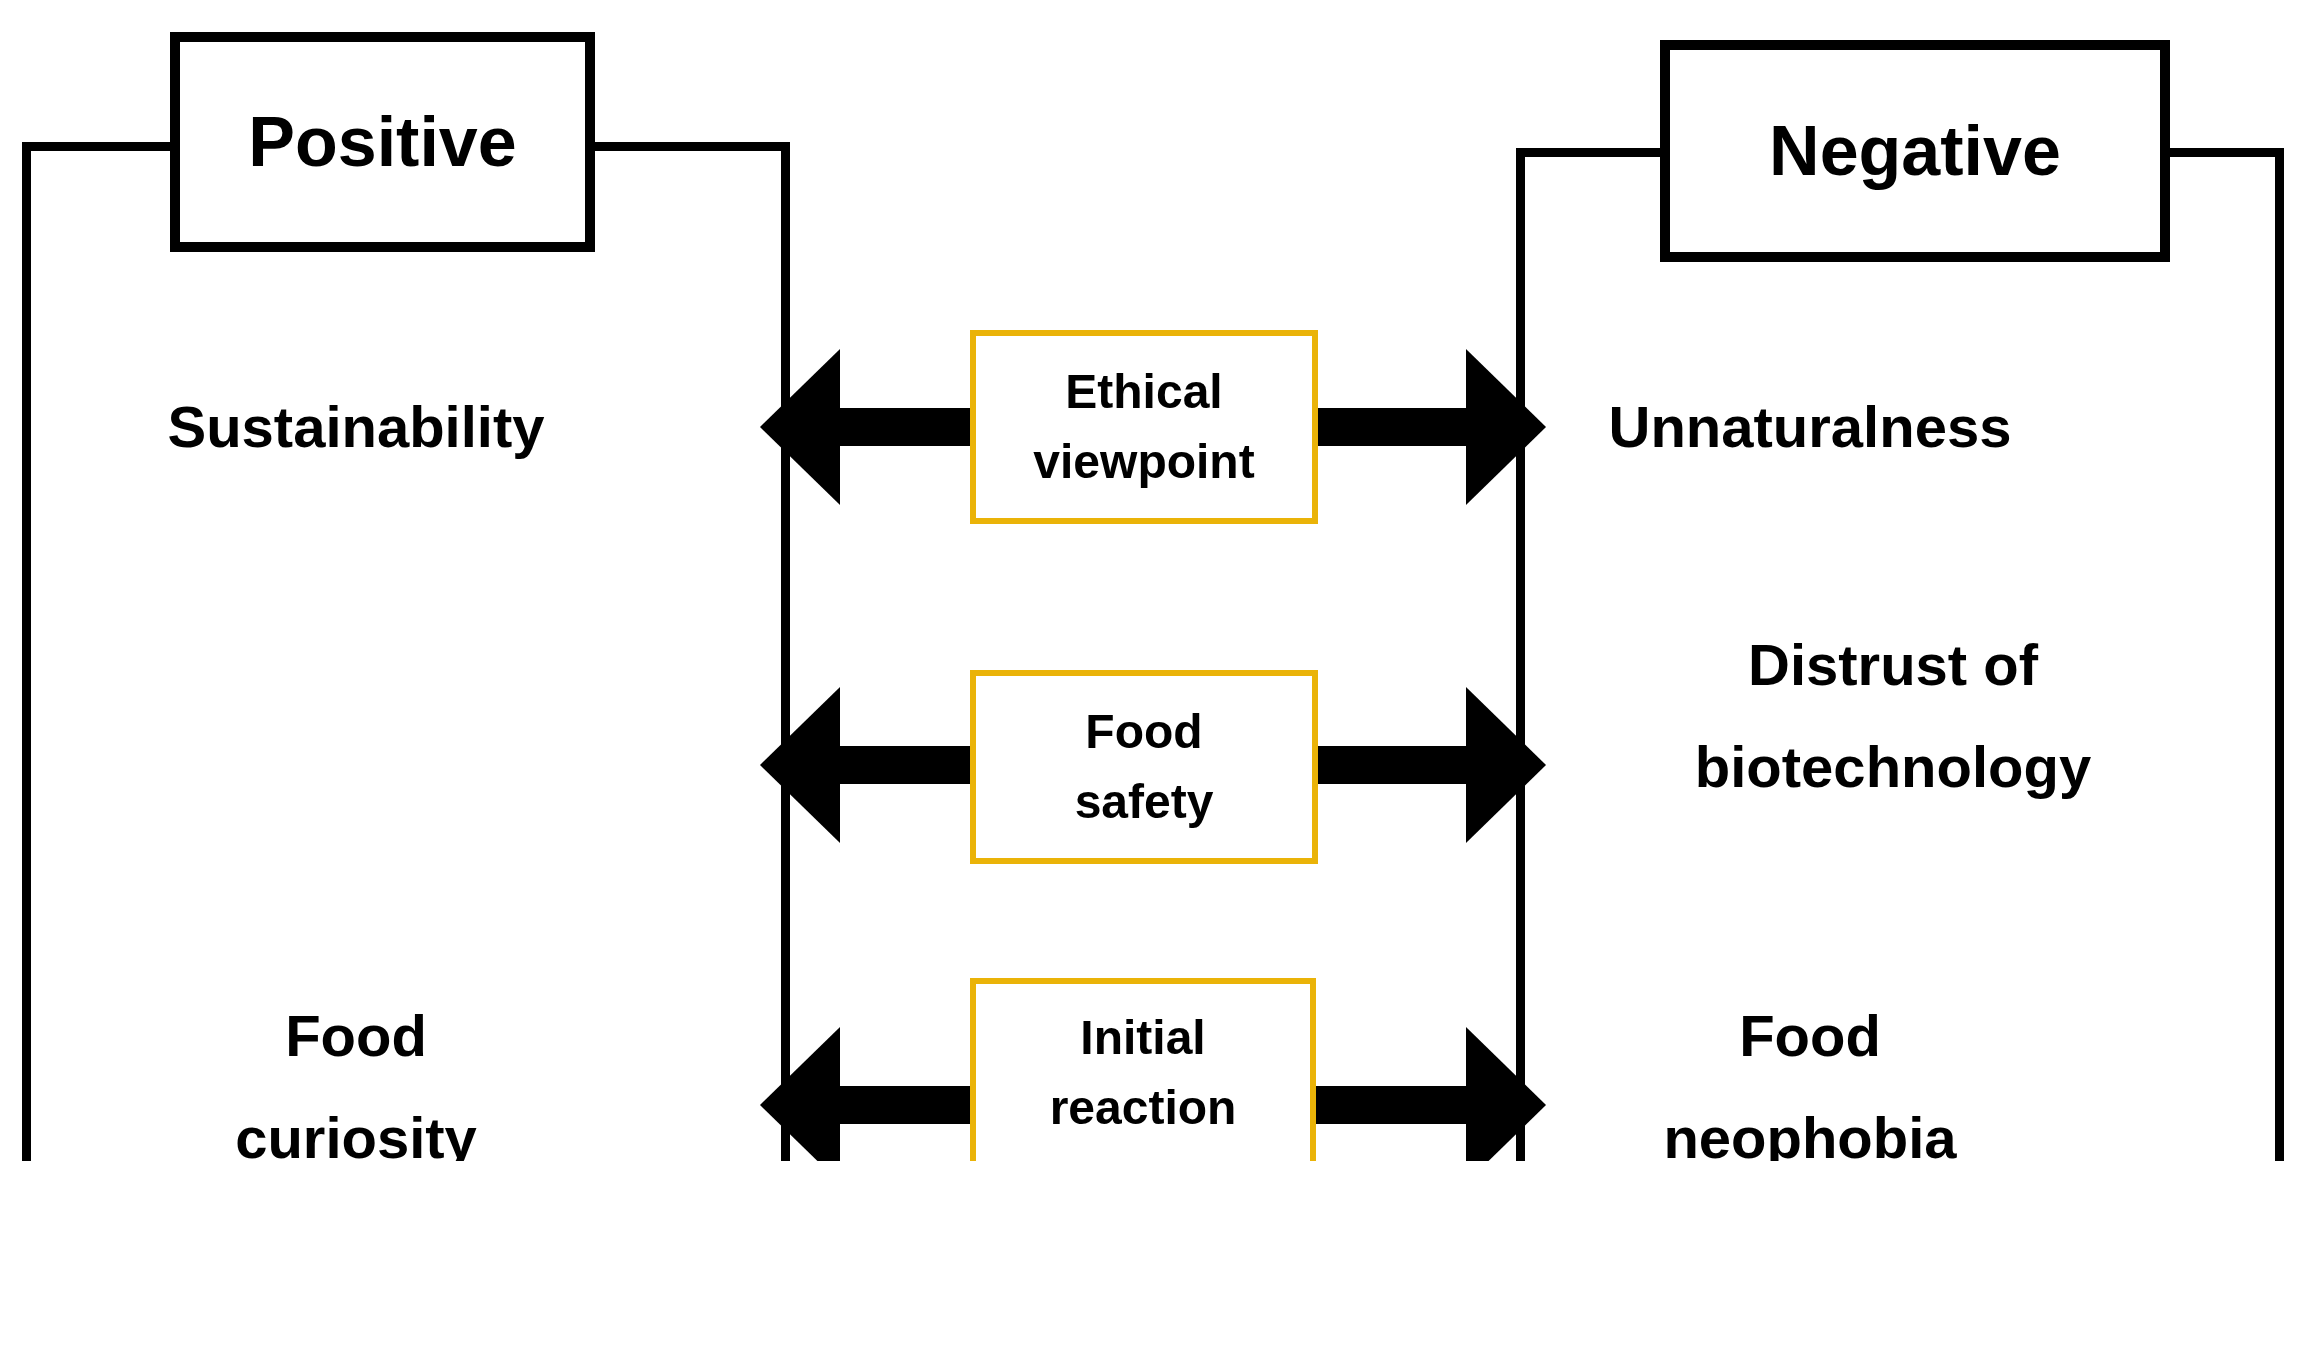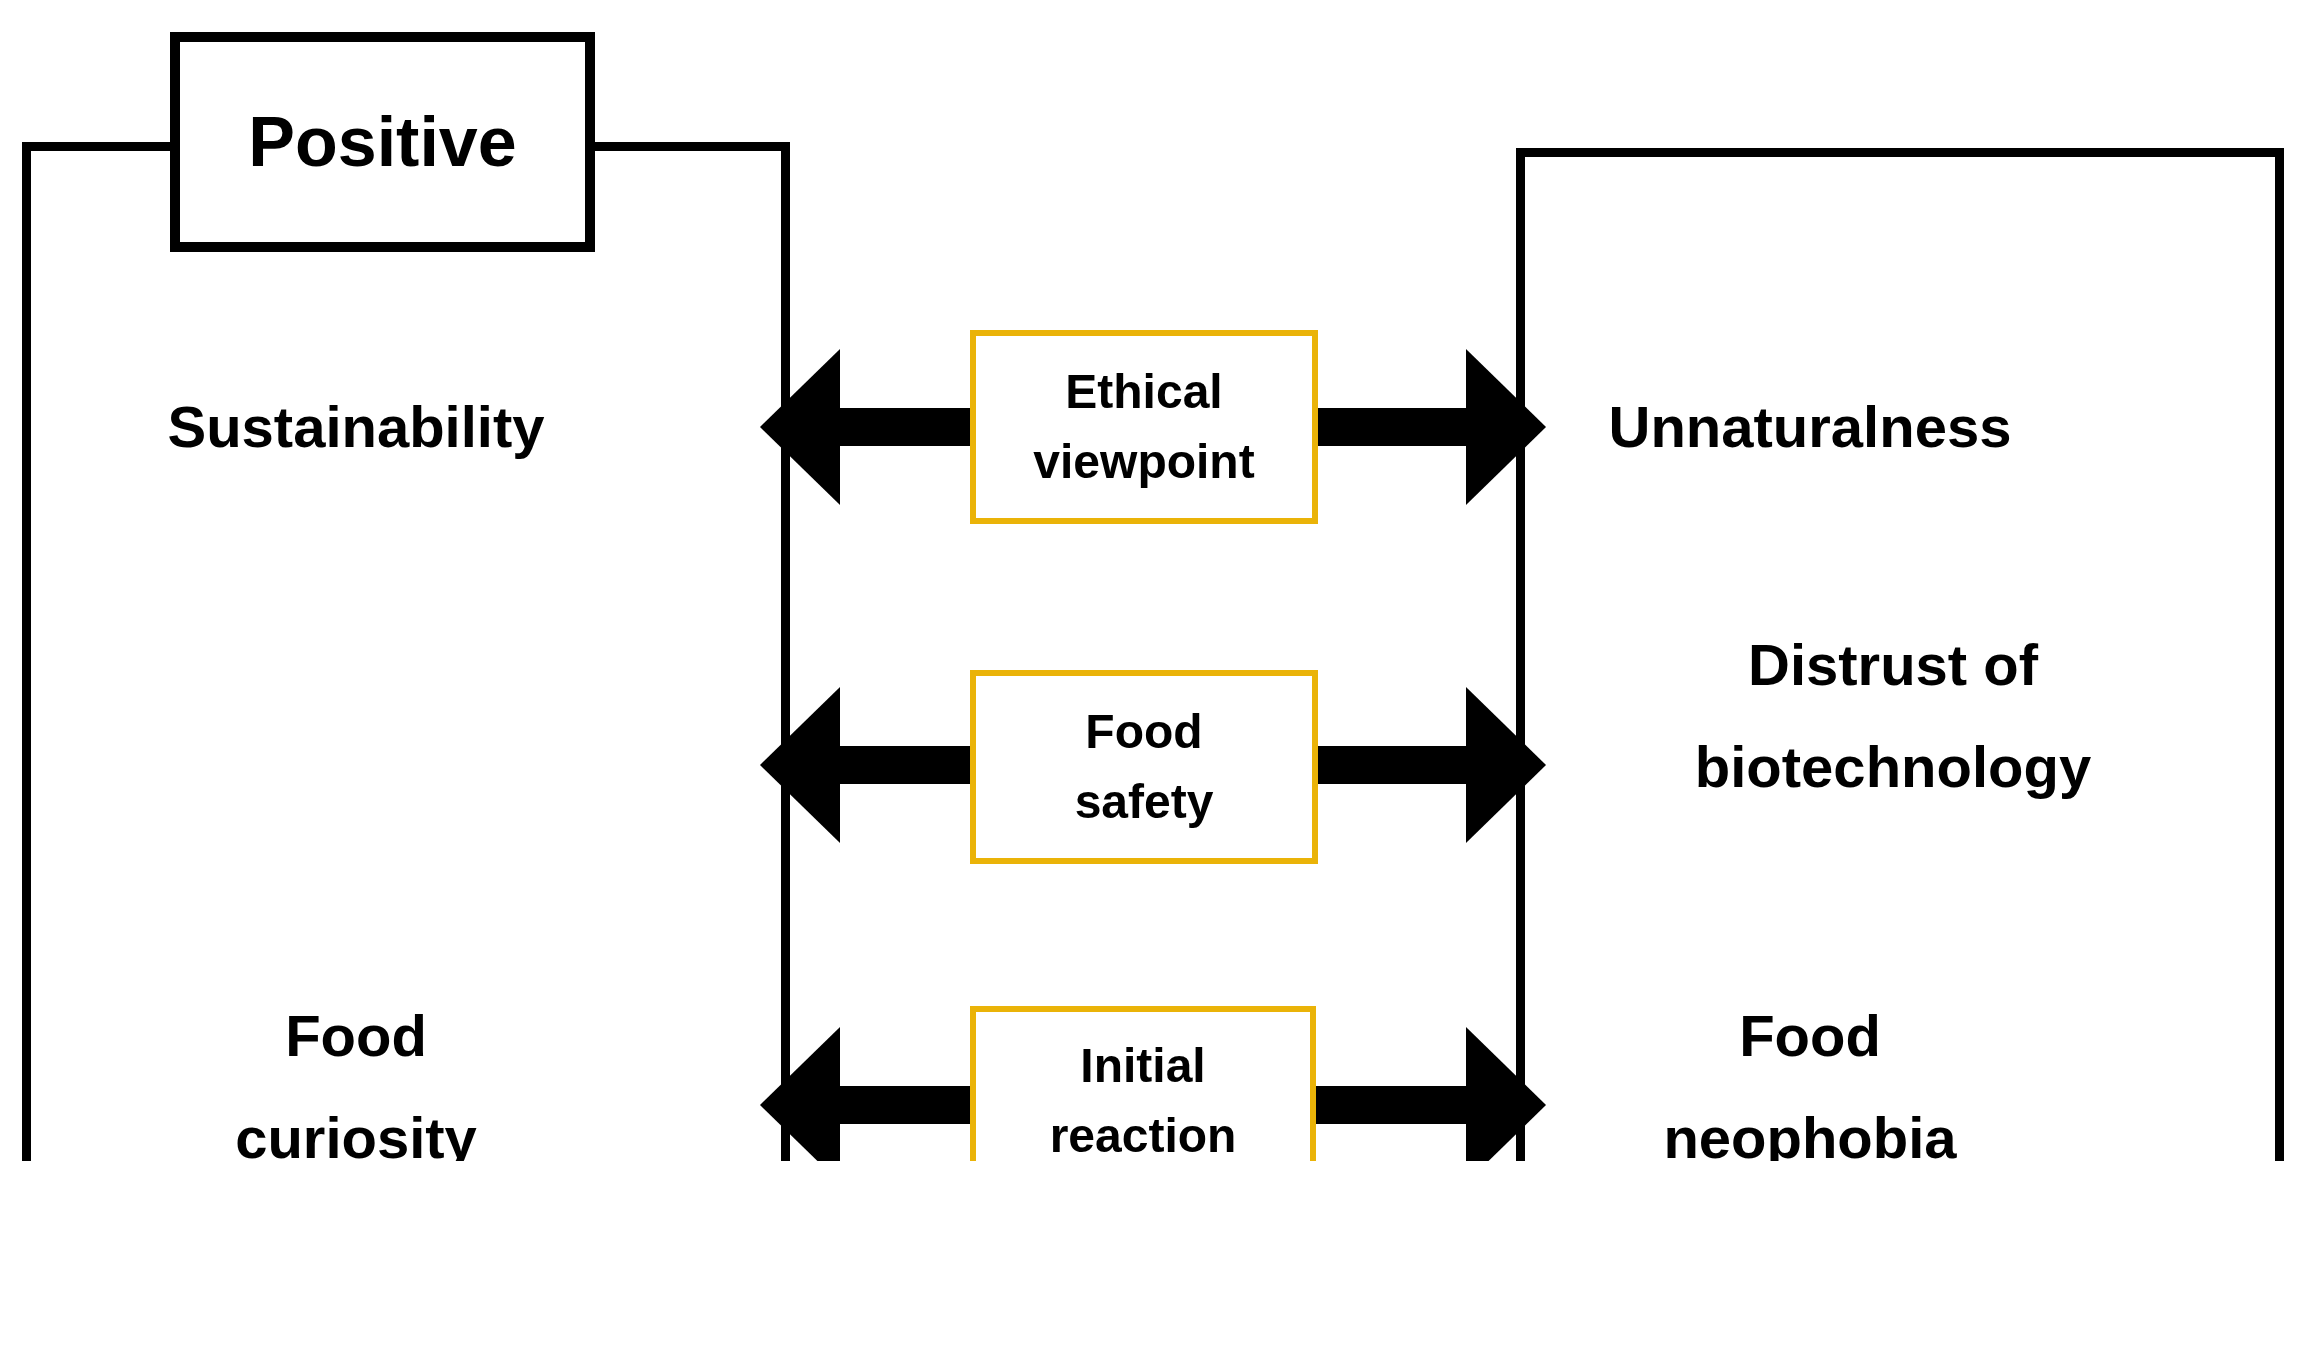--- a/index.html
+++ b/index.html
@@ -84,30 +84,33 @@
   <div class="head head-right" style="left:1466px; top:687px;"></div>
 
   <div class="shaft" style="left:838px; top:1086px; width:134px;"></div>
   <div class="head head-left" style="left:760px; top:1027px;"></div>
   <div class="shaft" style="left:1316px; top:1086px; width:154px;"></div>
   <div class="head head-right" style="left:1466px; top:1027px;"></div>
 
   <div class="header-box" style="left:170px; top:32px; width:425px; height:220px;">
     <span>Positive</span>
   </div>
+  <div class="header-box" style="left:1660px; top:40px; width:510px; height:222px;">
+    <span>Negative</span>
+  </div>
 
   <div class="mid-box" style="left:970px; top:330px; width:348px; height:194px;">
     <span>Ethical
 viewpoint</span>
   </div>
   <div class="mid-box" style="left:970px; top:670px; width:348px; height:194px;">
     <span>Food
 safety</span>
   </div>
-  <div class="mid-box" style="left:970px; top:978px; width:346px; height:190px;margin-top:28px;">
+  <div class="mid-box" style="left:970px; top:978px; width:346px; height:190px;">
     <span>Initial
 reaction</span>
   </div>
 
   <div class="side-label" style="left:56px; top:376px; width:600px;">Sustainability</div>
   <div class="side-label" style="left:56px; top:985px; width:600px;">Food
 curiosity</div>
 
   <div class="side-label" style="left:1530px; top:376px; width:560px;">Unnaturalness</div>
   <div class="side-label" style="left:1613px; top:614px; width:560px;">Distrust of

